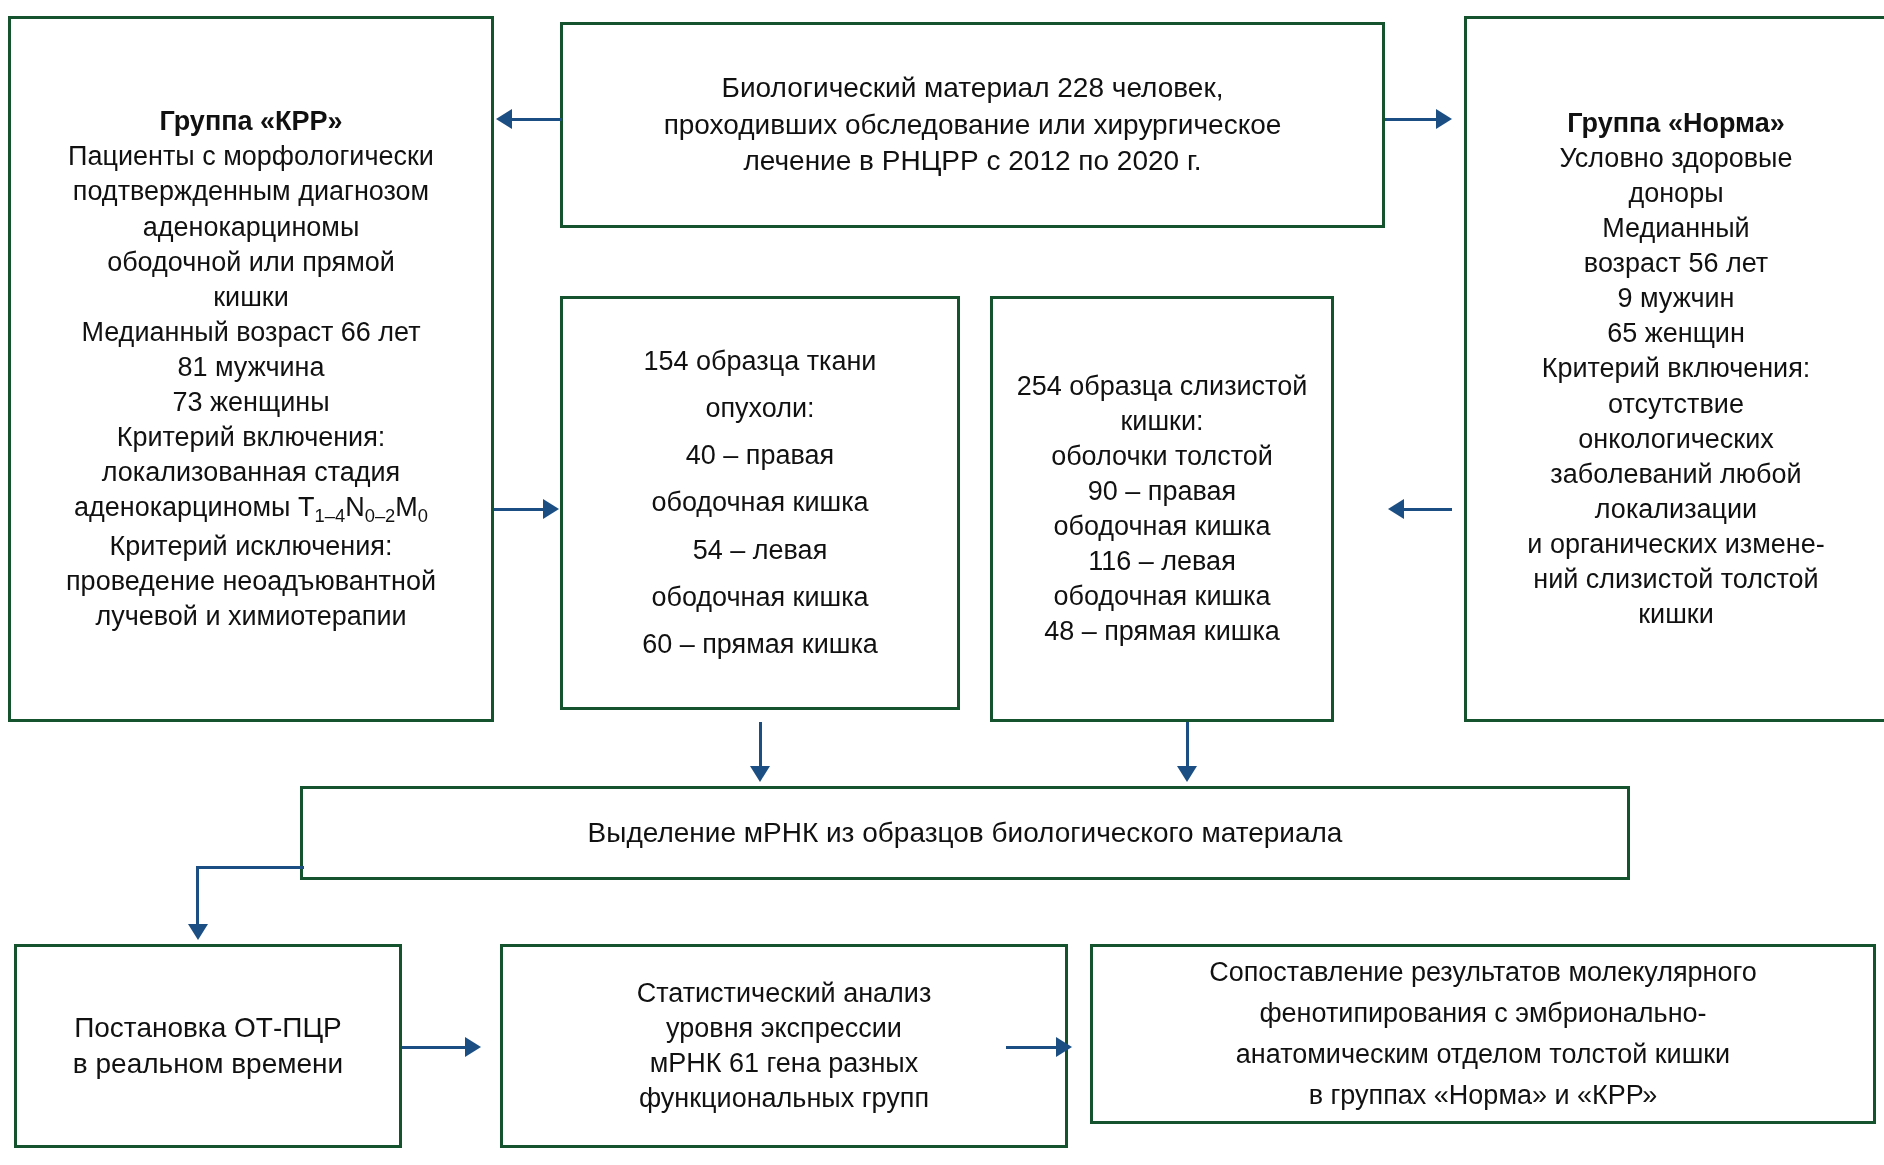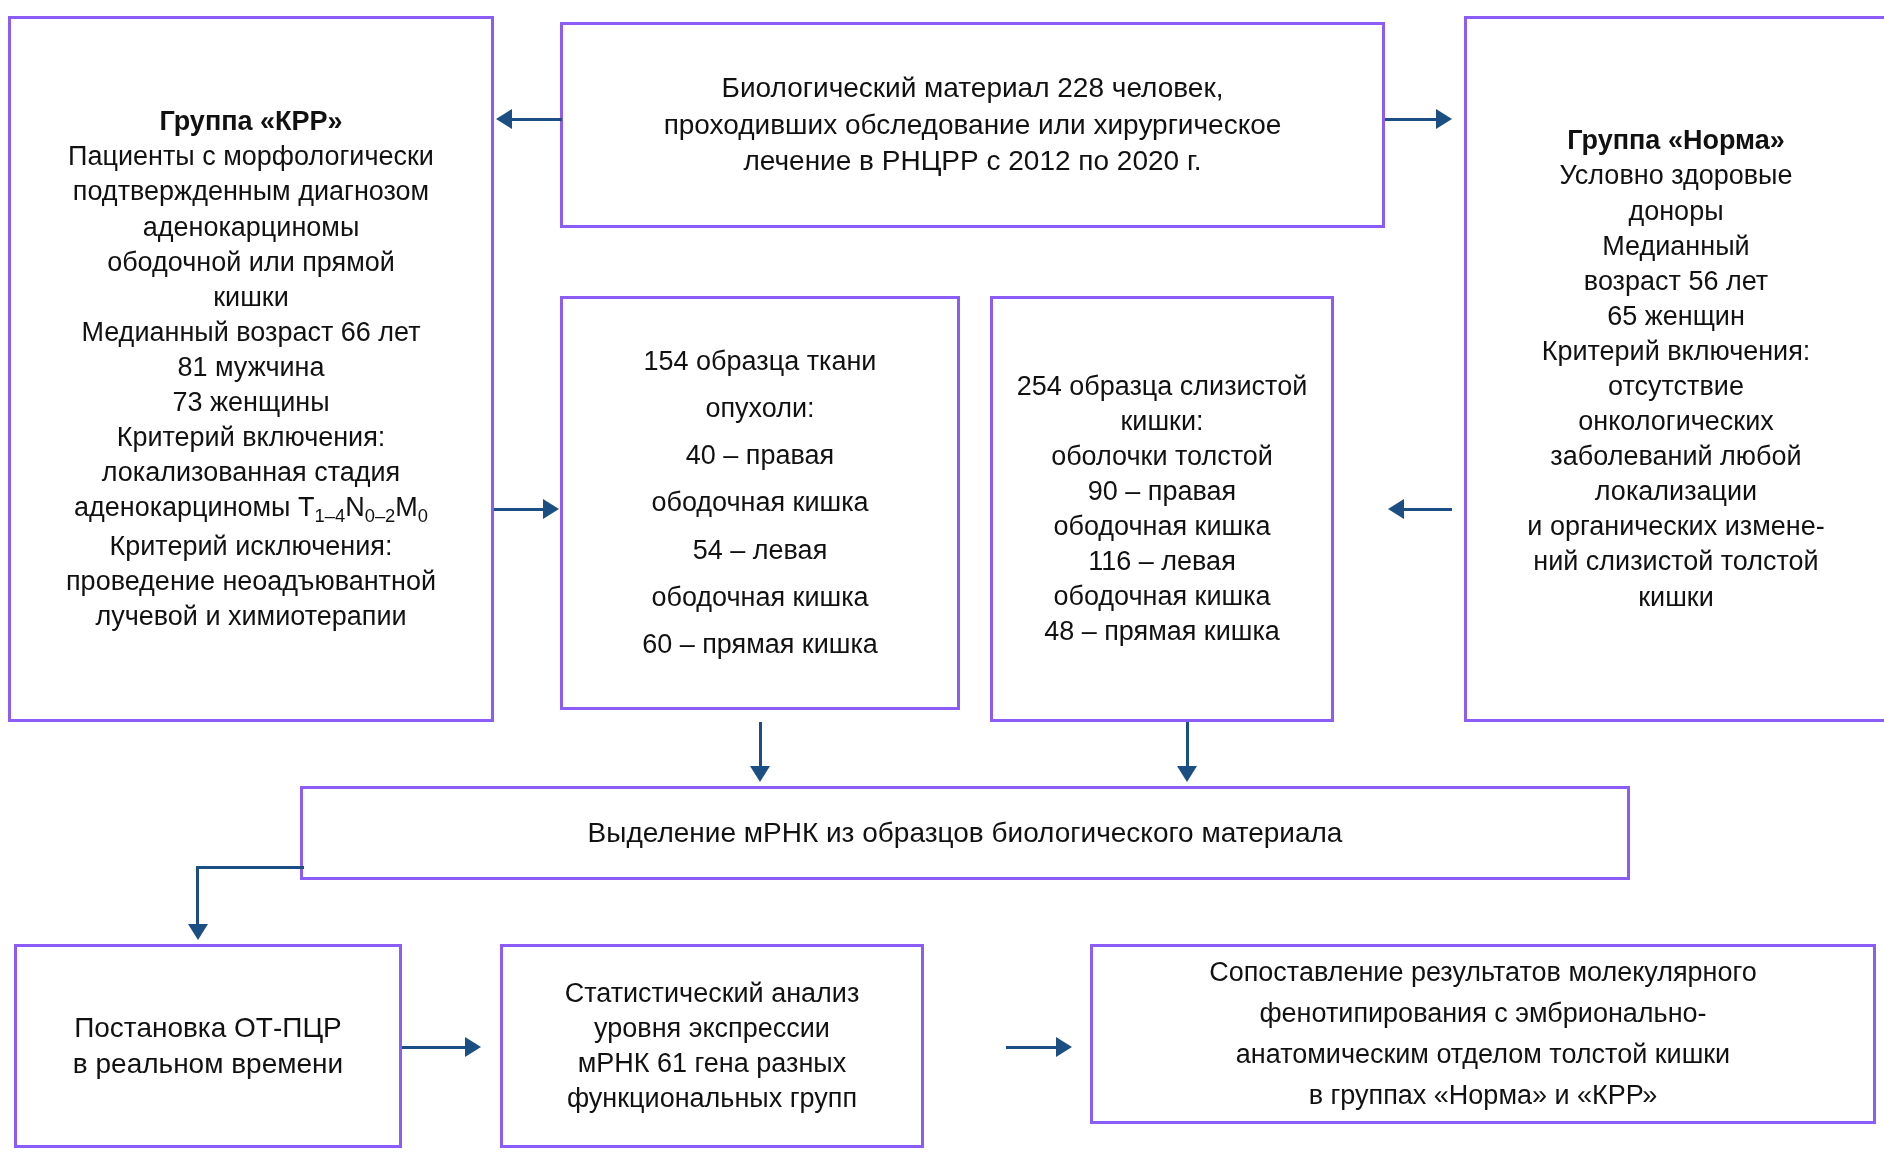--- a/index.html
+++ b/index.html
@@ -14,21 +14,21 @@
   #canvas {
     position: relative;
     width: 1884px;
     height: 1165px;
     overflow: hidden;
     background: #ffffff;
   }
   .box {
     position: absolute;
     box-sizing: border-box;
-    border: 3px solid #8b5cf6;
+    border: 3px solid #14532d;
     background: #ffffff;
     display: flex;
     flex-direction: column;
     align-items: center;
     justify-content: center;
     text-align: center;
     padding: 8px 20px;
     line-height: 1.30;
     color: #111111;
   }
@@ -93,20 +93,21 @@
     <span class="ln">проведение неоадъювантной</span>
     <span class="ln">лучевой и химиотерапии</span>
   </div>
 
   <div class="box f27" style="left:1464px; top:16px; width:424px; height:706px;">
     <span class="ln bold">Группа «Норма»</span>
     <span class="ln">Условно здоровые</span>
     <span class="ln">доноры</span>
     <span class="ln">Медианный</span>
     <span class="ln">возраст 56 лет</span>
+    <span class="ln">9 мужчин</span>
     <span class="ln">65 женщин</span>
     <span class="ln">Критерий включения:</span>
     <span class="ln">отсутствие</span>
     <span class="ln">онкологических</span>
     <span class="ln">заболеваний любой</span>
     <span class="ln">локализации</span>
     <span class="ln">и органических измене-</span>
     <span class="ln">ний слизистой толстой</span>
     <span class="ln">кишки</span>
   </div>
@@ -134,21 +135,21 @@
 
   <div class="box f28" style="left:300px; top:786px; width:1330px; height:94px;">
     <span class="ln">Выделение мРНК из образцов биологического материала</span>
   </div>
 
   <div class="box f28" style="left:14px; top:944px; width:388px; height:204px;">
     <span class="ln">Постановка ОТ-ПЦР</span>
     <span class="ln">в реальном времени</span>
   </div>
 
-  <div class="box f27" style="left:500px; top:944px; width:424px; height:204px;">
+  <div class="box f27" style="left:500px; top:944px; width:568px; height:204px;">
     <span class="ln">Статистический анализ</span>
     <span class="ln">уровня экспрессии</span>
     <span class="ln">мРНК 61 гена разных</span>
     <span class="ln">функциональных групп</span>
   </div>
 
   <div class="box f27" style="left:1090px; top:944px; width:786px; height:180px;justify-content:space-between;">
     <span class="ln">Сопоставление результатов молекулярного</span>
     <span class="ln">фенотипирования с эмбрионально-</span>
     <span class="ln">анатомическим отделом толстой кишки</span>

